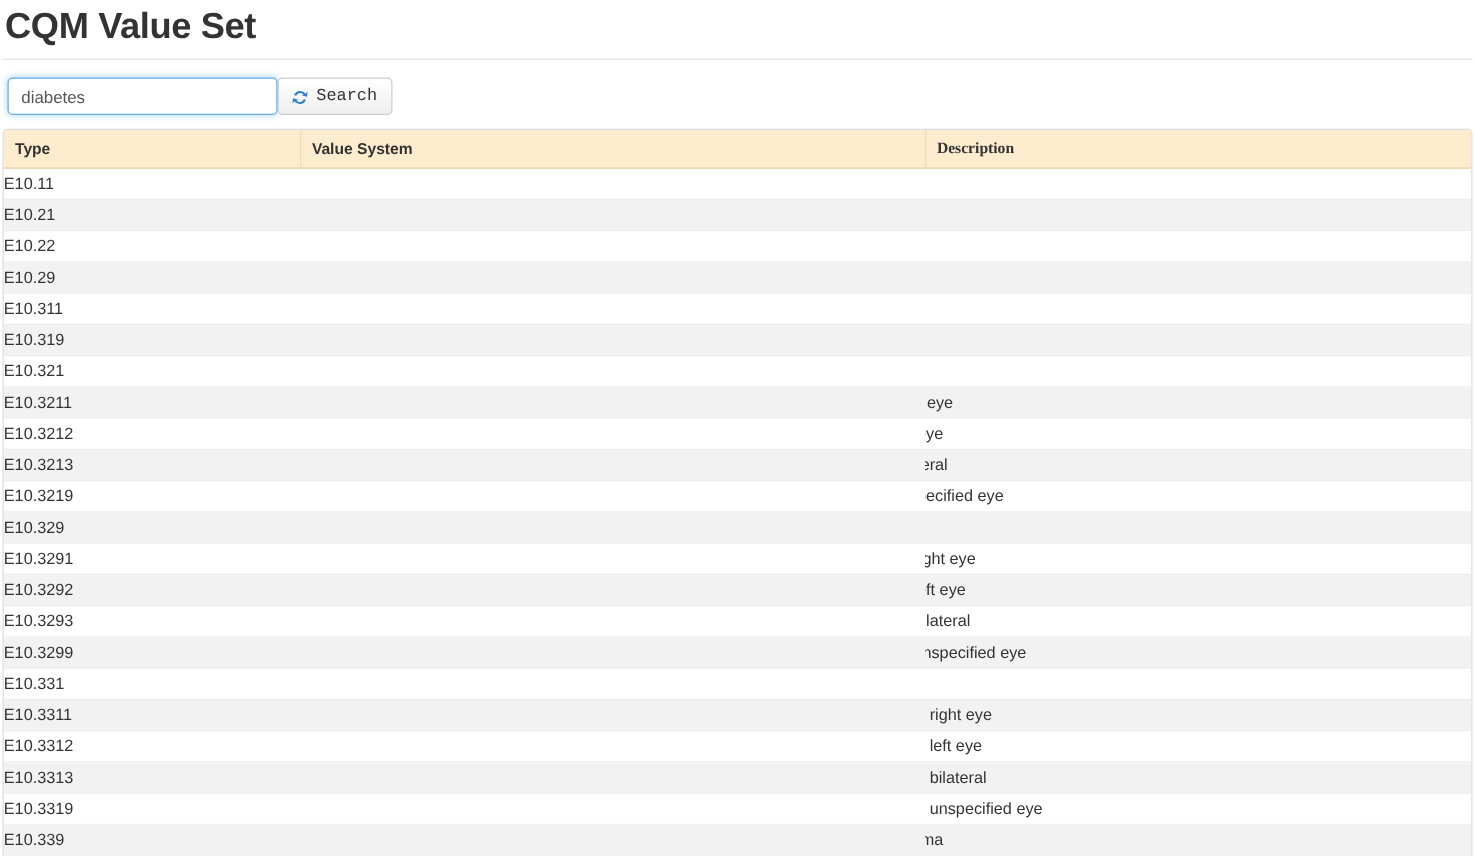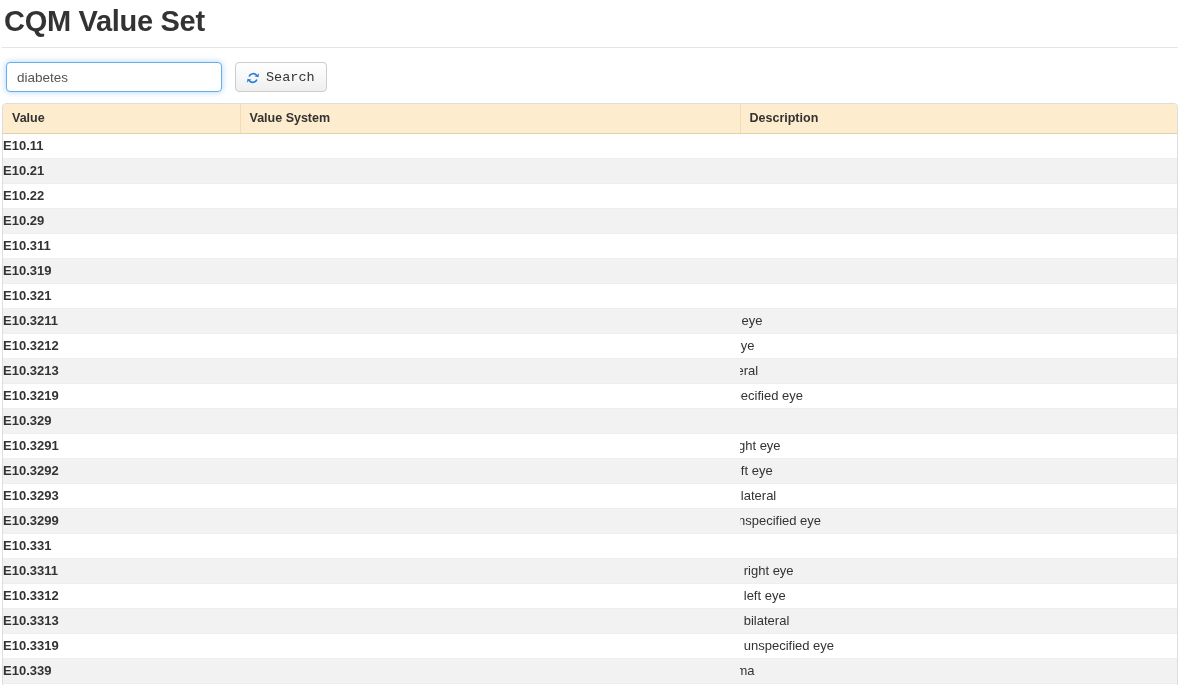--- a/index.html
+++ b/index.html
@@ -36,21 +36,20 @@
     height: 1px;
     background: #e4e4e4;
     margin: 9px 2px 0 2px;
   }
 
   
   .search-bar {
     display: flex;
     align-items: center;
     padding: 14px 0 0 6px;
-    gap: 13px;
   }
 
   .search-input {
     width: 216px;
     height: 30px;
     border: 1px solid #66afe9;
     border-radius: 4px;
     padding: 4px 10px;
     font-size: 13.5px;
     font-family: "Liberation Sans", sans-serif;
@@ -106,21 +105,21 @@
     background: #fdeccd;
     color: #333333;
     font-weight: bold;
     font-size: 12.5px;
     text-align: left;
     padding: 7px 9px 8px 9px;
     border-right: 1px solid #f0dcb8;
     border-bottom: 1px solid #e3cfa9;
     white-space: nowrap;
   }
-  table.codes thead th:last-child { border-right: none; }
+  table.codes thead th:last-child { border-right: none; font-family: Liberation Serif, serif; }
 
   .col-code { width: 237px; }
   .col-system { width: 500px; }
   .col-desc { width: auto; }
 
   table.codes tbody td {
     padding: 5px 0 5px 0;
     font-size: 13px;
     color: #333333;
     border-bottom: 1px solid #eeeeee;
@@ -128,21 +127,21 @@
     line-height: 14px;
     height: 24px;
     overflow: hidden;
     white-space: nowrap;
     text-overflow: ellipsis;
   }
   table.codes tbody tr:nth-child(odd)  { background: #ffffff; }
   table.codes tbody tr:nth-child(even) { background: #f2f2f2; }
 
   td.cell-code {
-    font-weight: bold;
+    font-weight: normal;
     padding-left: 14px;
   }
   td.cell-system { padding-left: 0; }
   td.cell-desc   { padding-left: 0; }
   .system-inner { display: block; margin-left: -150px; }
   .desc-inner   { display: block; margin-left: -557px; }
 </style>
 </head>
 <body>
 
@@ -167,21 +166,21 @@
 
   <div class="table-wrap">
     <table class="codes">
       <colgroup>
         <col class="col-code">
         <col class="col-system">
         <col class="col-desc">
       </colgroup>
       <thead>
         <tr>
-          <th>Value</th>
+          <th>Type</th>
           <th>Value System</th>
           <th>Description</th>
         </tr>
       </thead>
       <tbody id="table-body">
           <tr>
             <td class="cell-code">E10.11</td>
             <td class="cell-system">
               <span class="system-inner">ICD10CM</span>
             </td>

